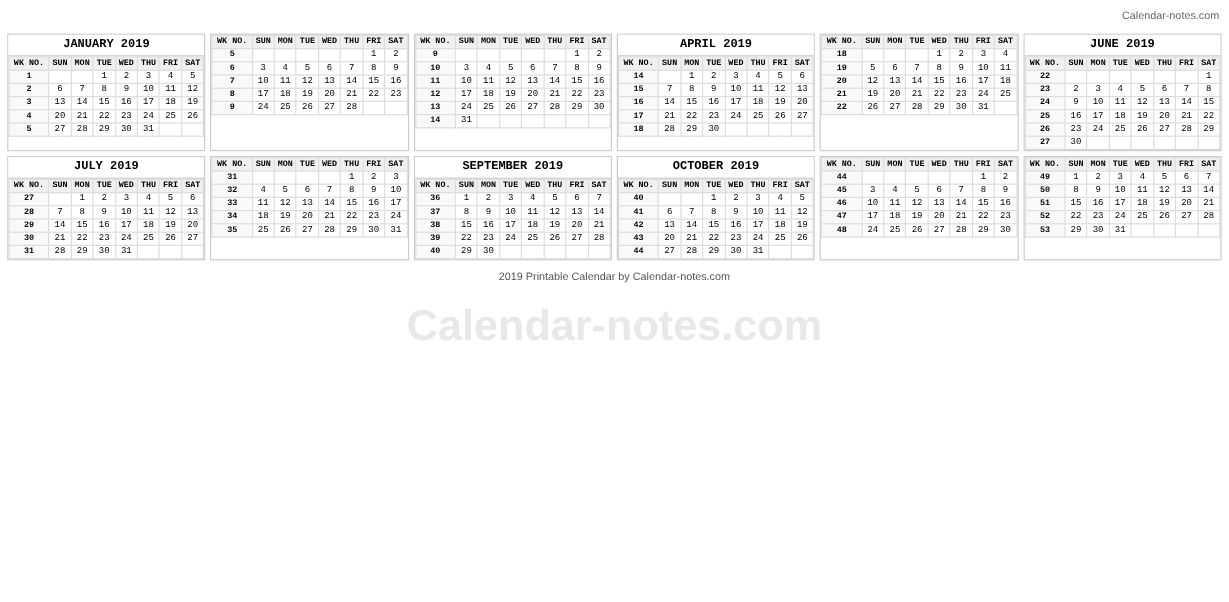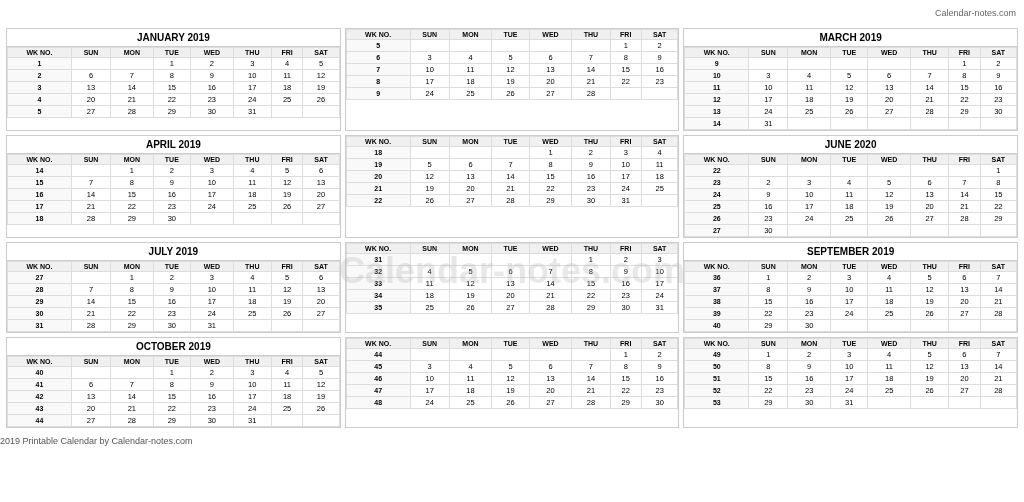--- a/index.html
+++ b/index.html
@@ -12,23 +12,24 @@
     }
     .watermark {
       position: absolute;
       top: 8px;
       right: 8px;
       font-size: 9px;
       color: #666;
     }
     .main-grid {
       display: grid;
-      grid-template-columns: repeat(3, 1fr);
+      grid-template-columns: repeat(6, 1fr);
       gap: 4px;
       padding: 28px 6px 4px 6px;
+      font-family: Liberation Mono, monospace;
     }
     .calendar-block {
       border: 1px solid #ccc;
     }
     .cal-title {
       text-align: center;
       font-weight: bold;
       font-size: 10px;
       padding: 3px 0;
       border-bottom: 1px solid #ccc;
@@ -48,21 +49,21 @@
       font-weight: bold;
       background: #f0f0f0;
       font-size: 7px;
     }
     td.wkno {
       font-weight: bold;
       background: #f9f9f9;
       font-size: 7px;
     }
     .footer {
-      text-align: left;
+      text-align: center;
       font-size: 9px;
       color: #555;
       padding: 4px 0 2px 0;
     }
     .watermark-center {
       position: absolute;
       top: 250px;
       left: 50%;
       transform: translateX(-50%);
       font-size: 36px;
@@ -212,21 +213,20 @@
               <td>26</td>
               <td>27</td>
               <td>28</td>
               <td></td>
               <td></td>
             </tr>
           </tbody>
         </table>
       </div>
       <div class="calendar-block">
-        <div class="cal-title">MARCH 2019</div>
         <table>
           <thead>
             <tr>
               <th>WK NO.</th>
               <th>SUN</th>
               <th>MON</th>
               <th>TUE</th>
               <th>WED</th>
               <th>THU</th>
               <th>FRI</th>
@@ -428,21 +428,21 @@
               <td>28</td>
               <td>29</td>
               <td>30</td>
               <td>31</td>
               <td></td>
             </tr>
           </tbody>
         </table>
       </div>
       <div class="calendar-block">
-        <div class="cal-title">JUNE 2020</div>
+        <div class="cal-title">JUNE 2019</div>
         <table>
           <thead>
             <tr>
               <th>WK NO.</th>
               <th>SUN</th>
               <th>MON</th>
               <th>TUE</th>
               <th>WED</th>
               <th>THU</th>
               <th>FRI</th>

